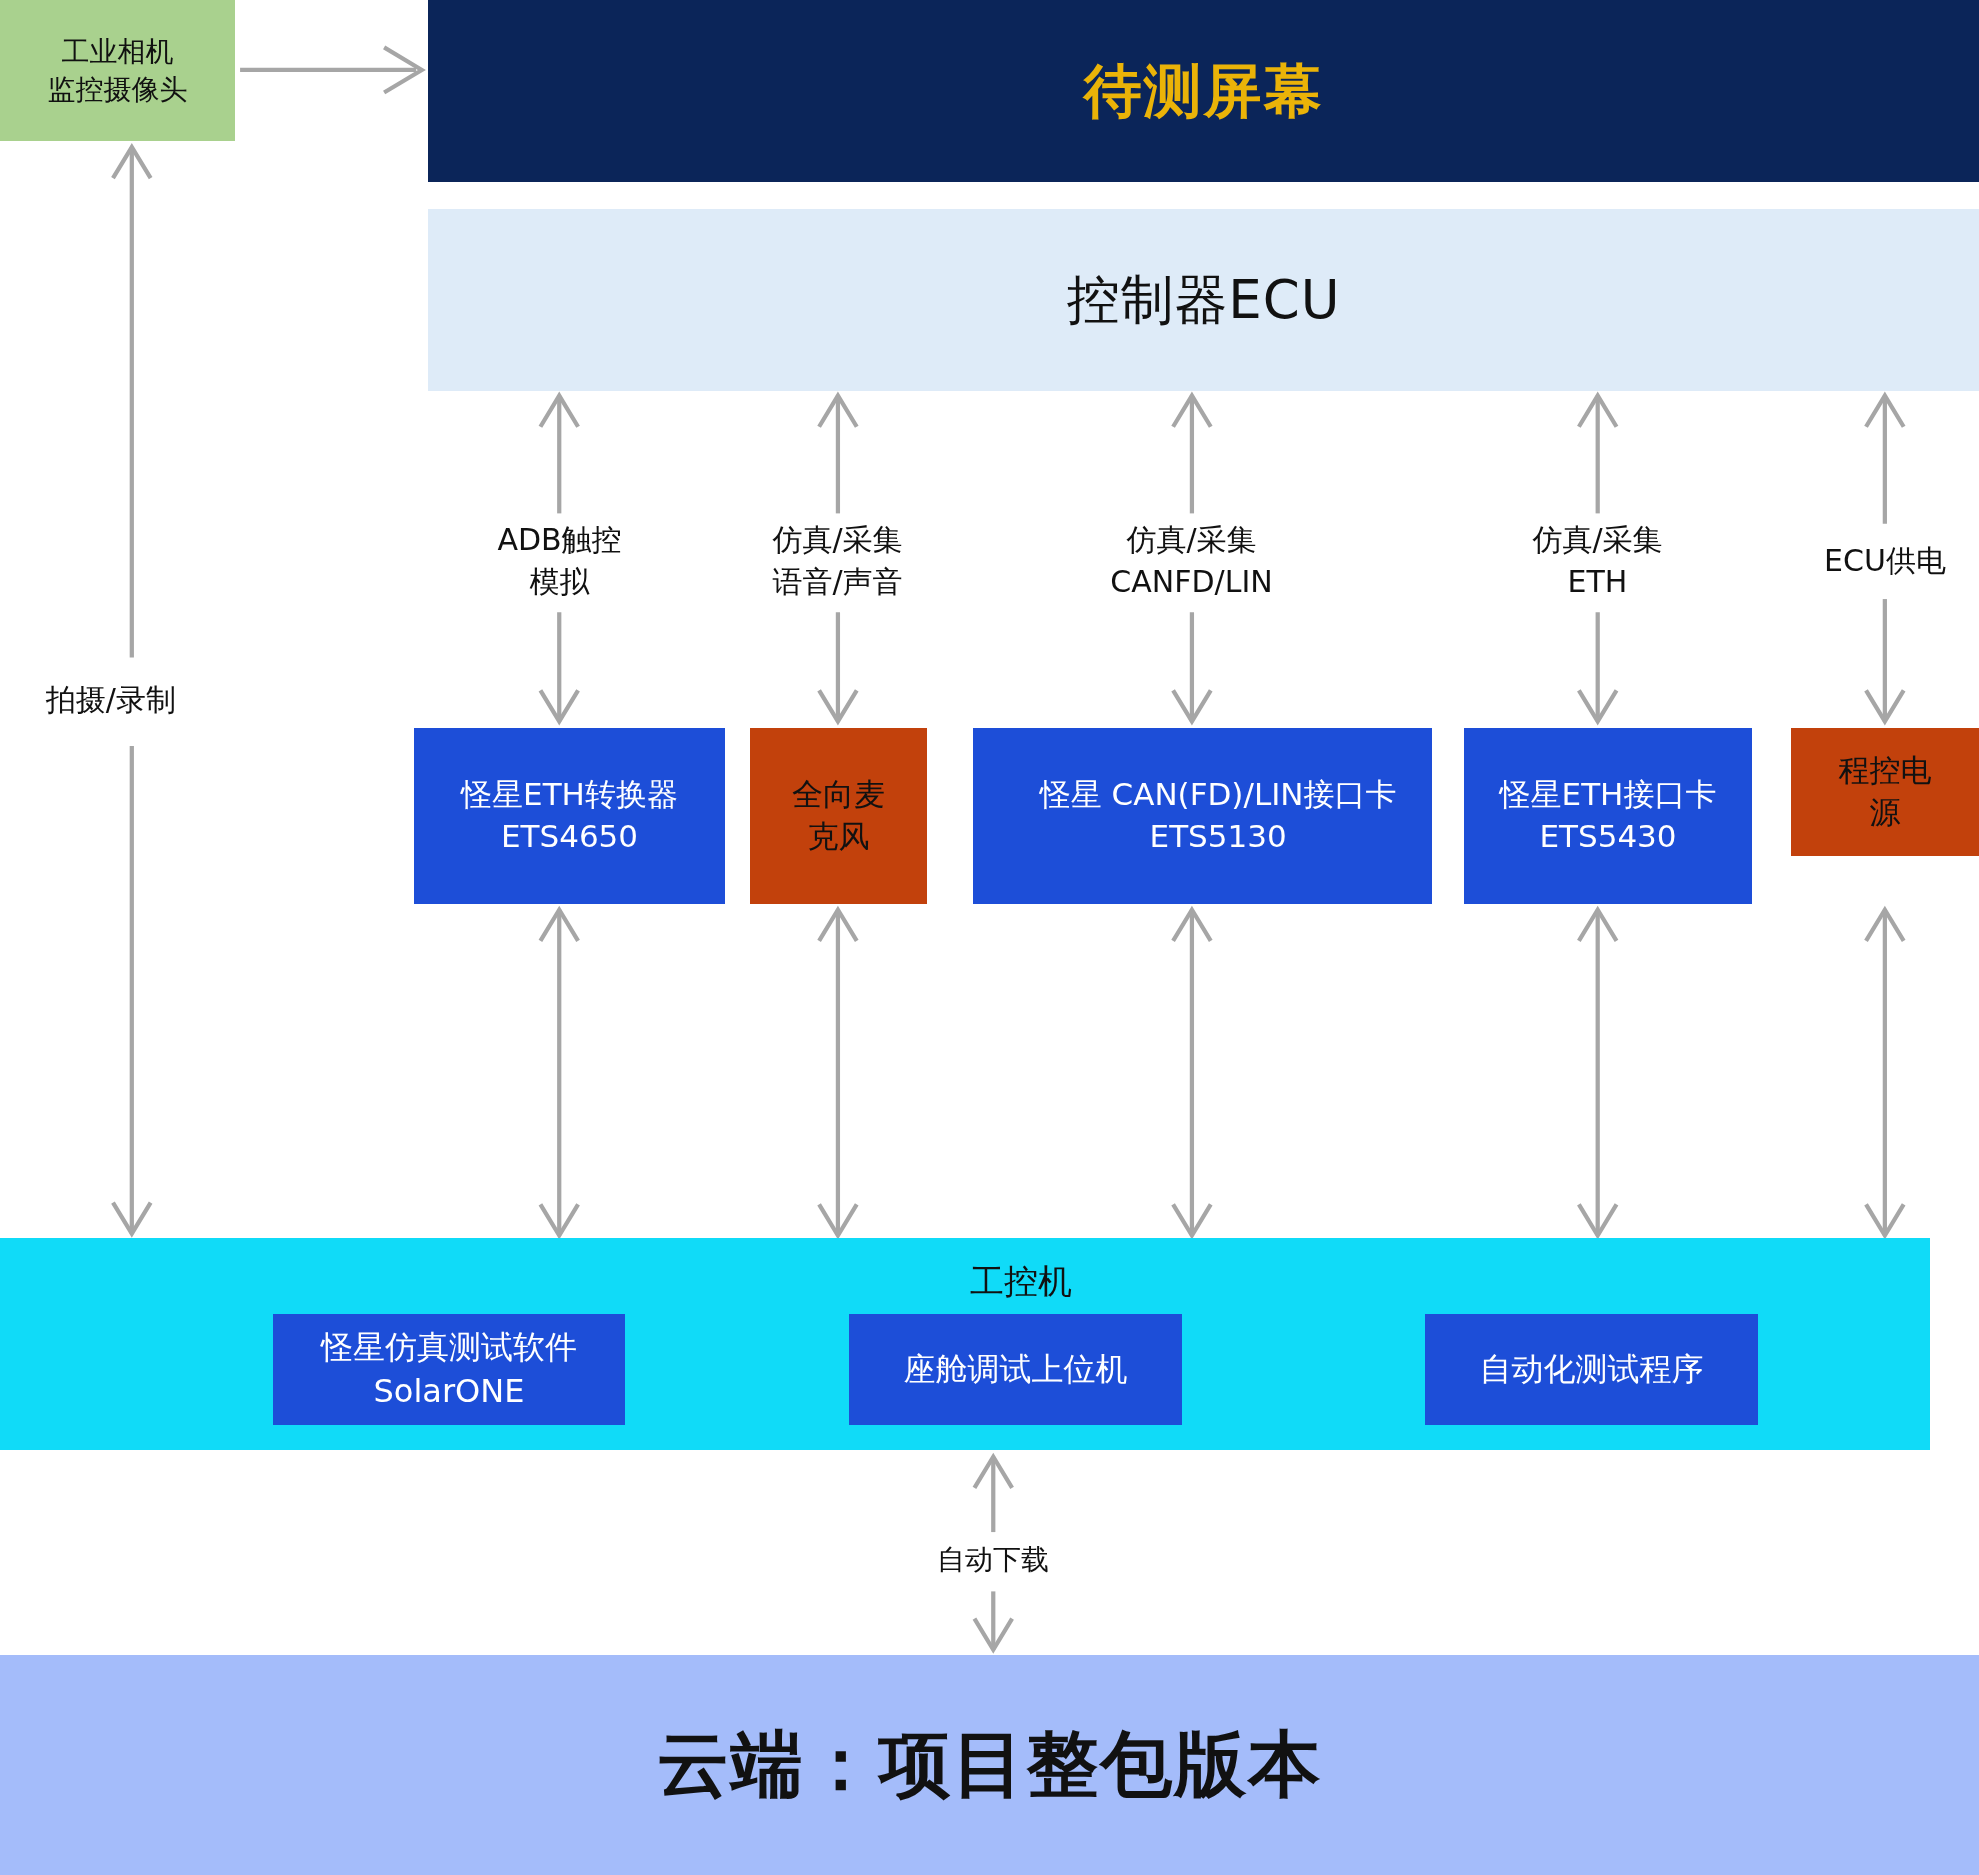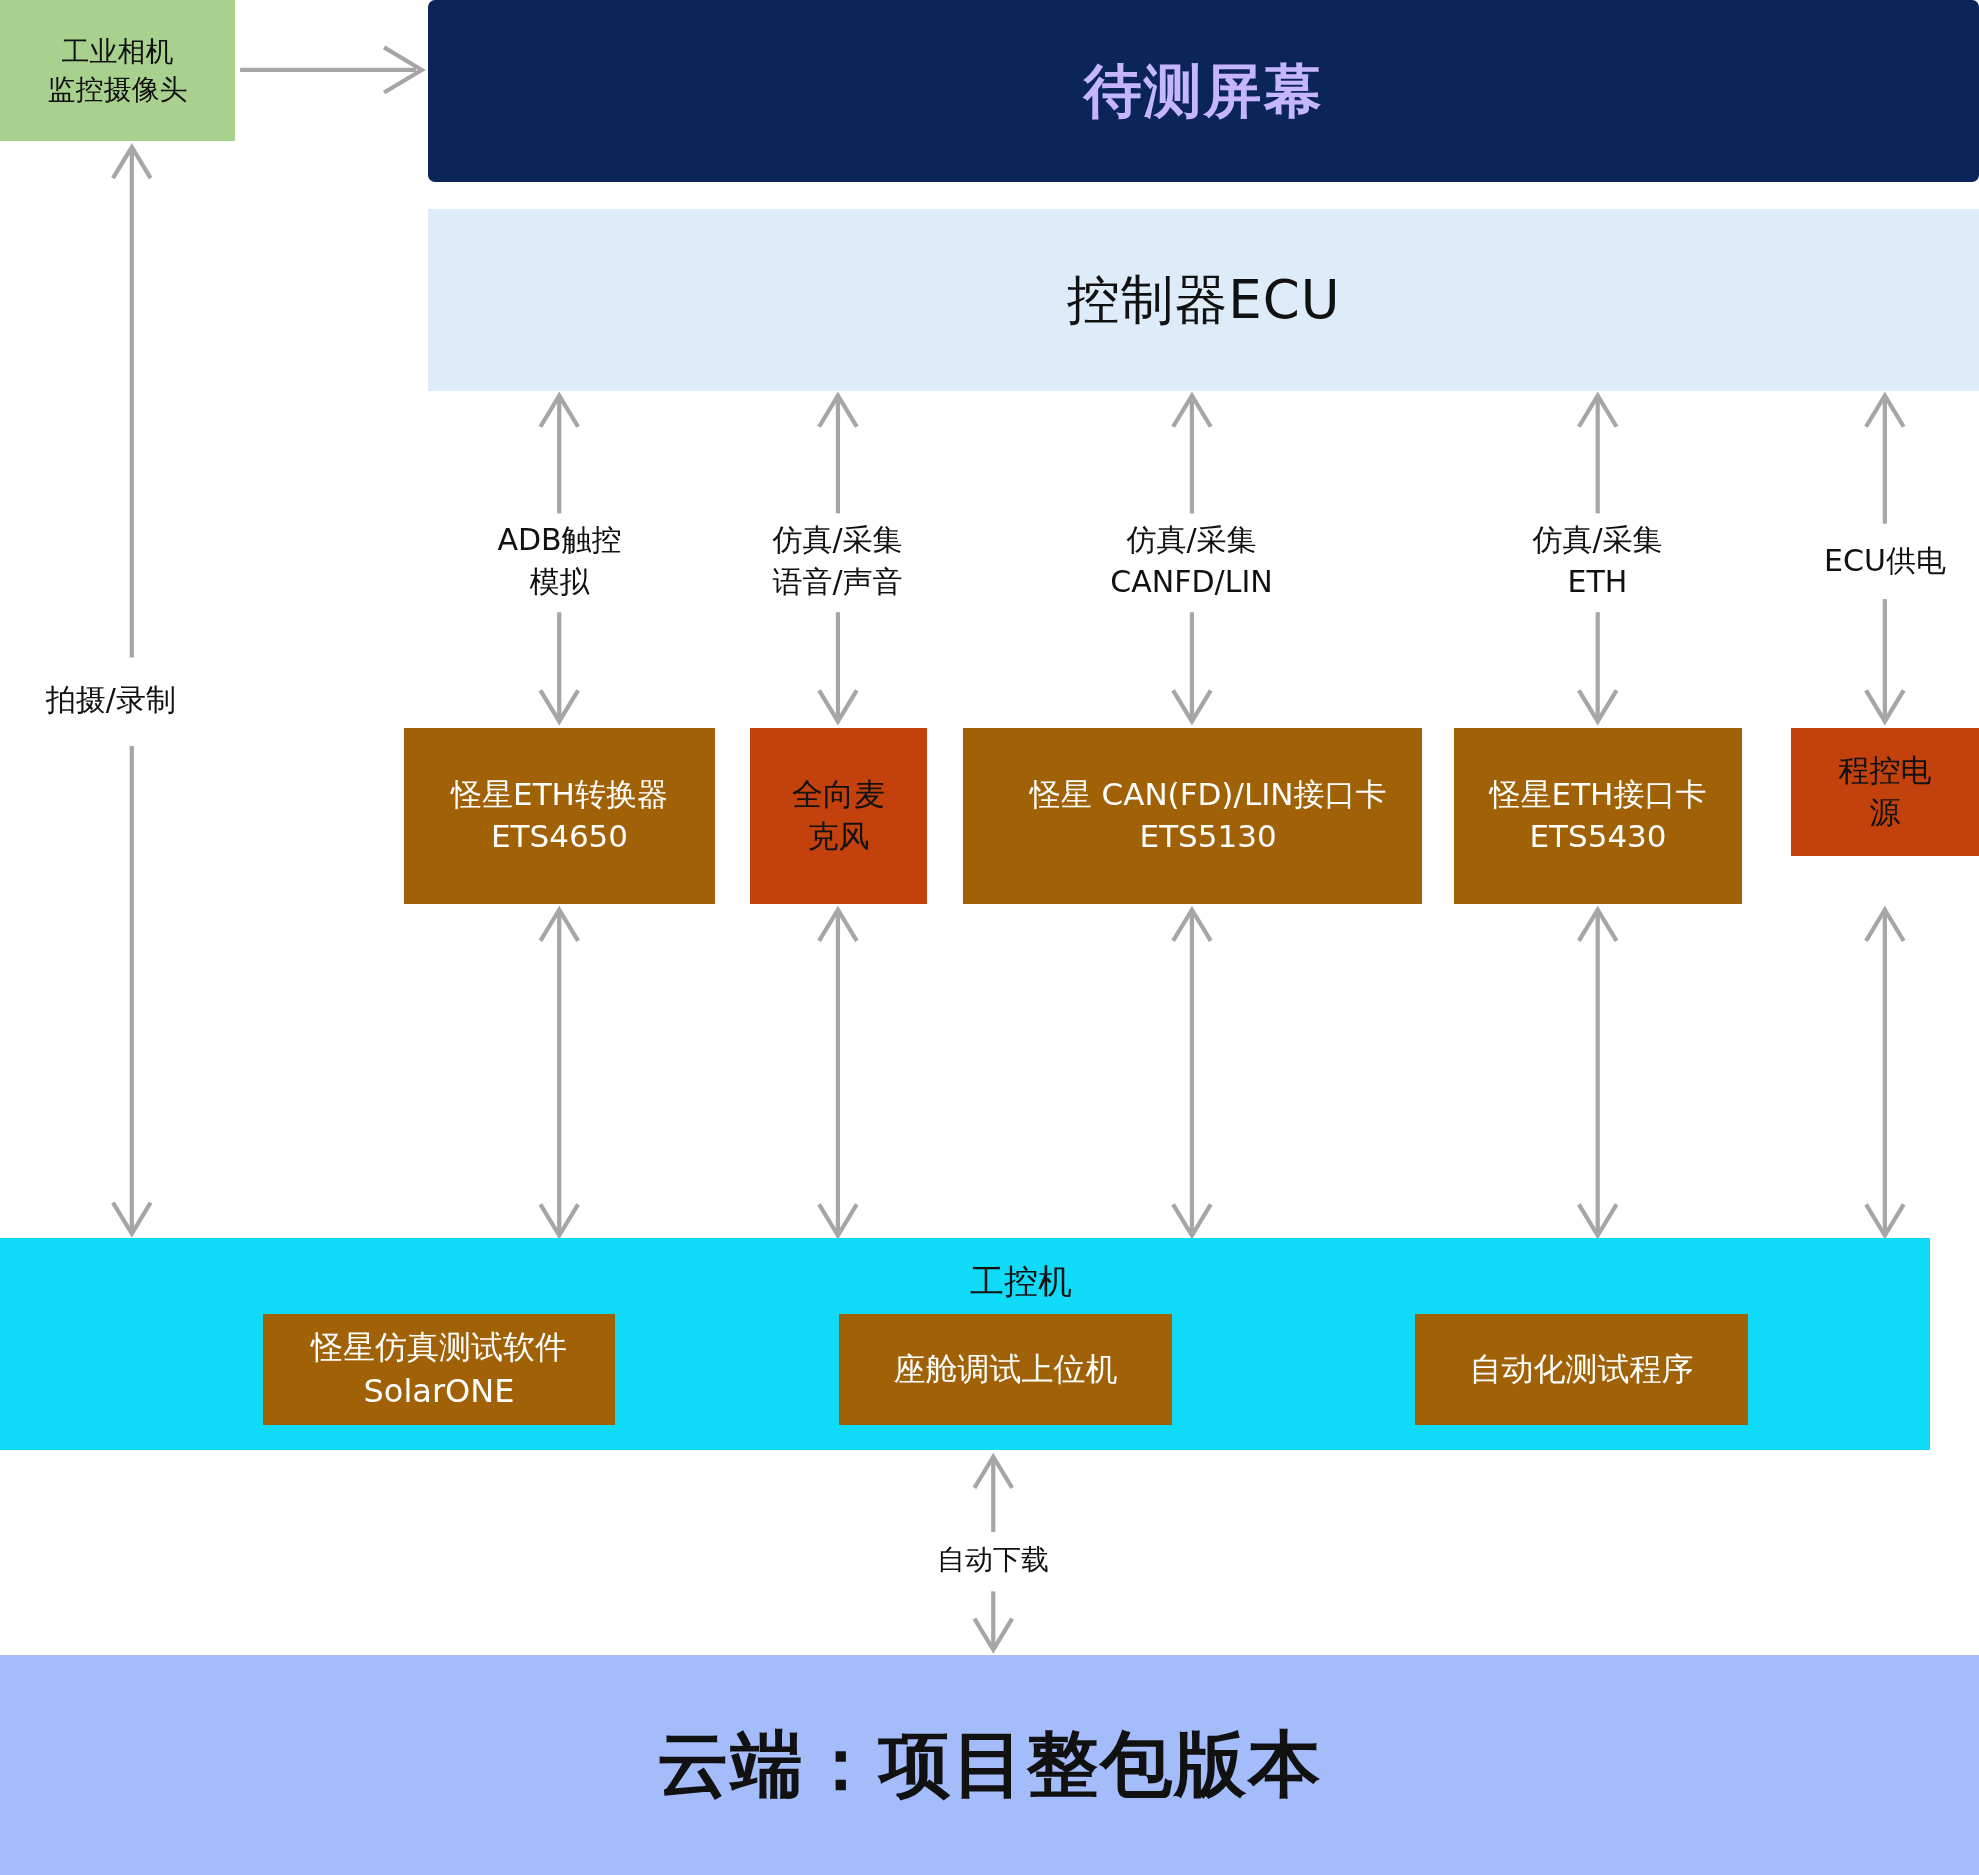--- a/index.html
+++ b/index.html
@@ -4,24 +4,24 @@
 <style>
   html,body{margin:0;padding:0;background:#ffffff;}
   .canvas{
     position:relative;width:1979px;height:1876px;background:#ffffff;overflow:hidden;
     font-family:"DejaVu Sans","Liberation Sans",sans-serif;color:#111;
   }
   .box{
     position:absolute;display:flex;align-items:center;justify-content:center;
     text-align:center;white-space:pre-line;line-height:1.35;box-sizing:border-box;
   }
-  .navy{background:#0B2559;color:#c4b5fd;border-radius:7px;}
+  .navy{background:#0B2559;color:#eab308;}
   .lightblue{background:#DEEBF8;color:#111;}
   .green{background:#A9D18E;color:#111;}
-  .blue{background:#a16207;color:#ffffff;}
+  .blue{background:#1d4ed8;color:#ffffff;margin-left:10px;}
   .yellow{background:#c2410c;color:#111;}
   .cyan{background:#10DBF8;color:#111;}
   .periwinkle{background:#A4BCFA;color:#111;}
   .screen-title{font-size:58px;font-weight:bold;letter-spacing:1.9px;}
   .ecu-title{font-size:53px;font-weight:500;letter-spacing:0.9px;}
   .cloud-title{font-size:72px;font-weight:bold;letter-spacing:1.9px;}
   .cam-label{font-size:28px;}
   .device-label{font-size:31px;padding:3.8px;}
   .module-label{font-size:32px;padding:3.8px;}
   .flow-label{

